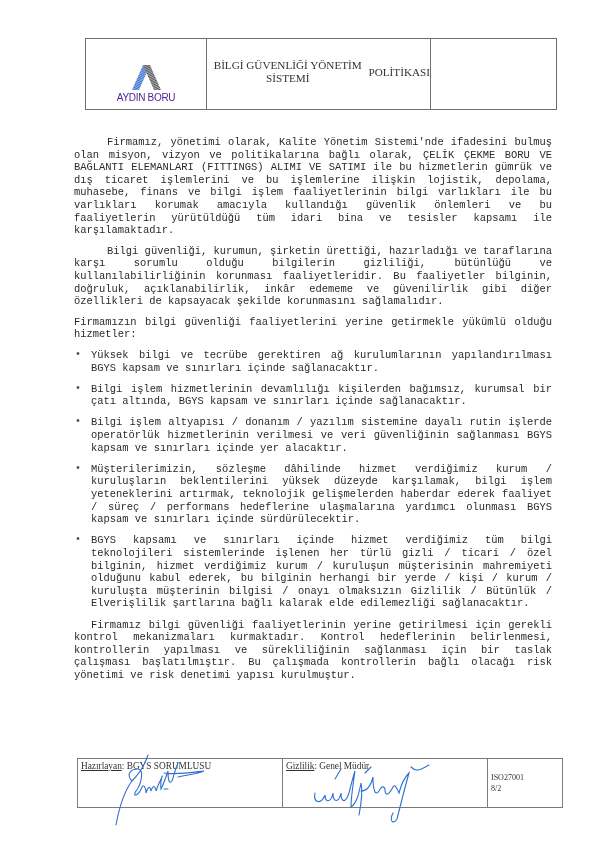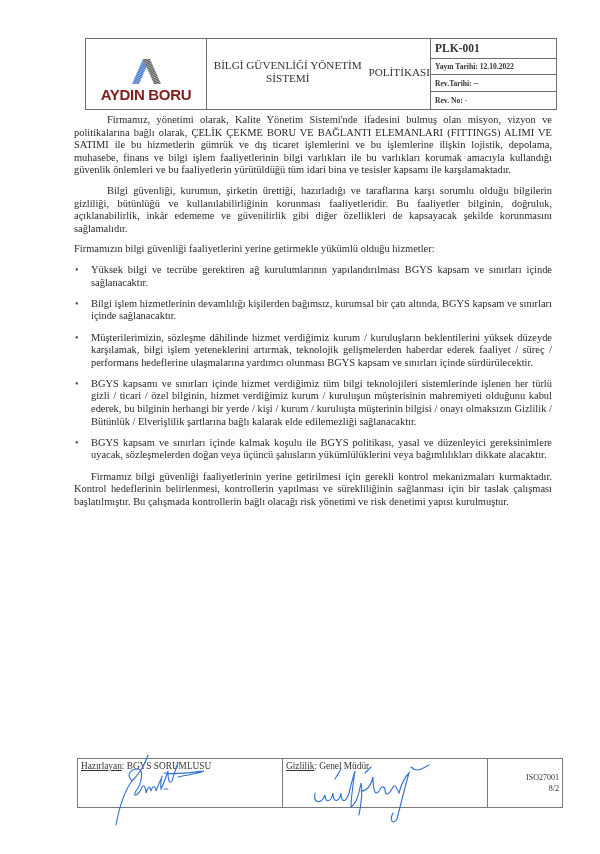--- a/index.html
+++ b/index.html
@@ -3,43 +3,43 @@
 <meta charset="utf-8">
 <style>
   * { box-sizing: border-box; margin: 0; padding: 0; }
   html, body { width: 600px; height: 854px; background: #ffffff; overflow: hidden; }
   body { position: relative; font-family: "Liberation Serif", "DejaVu Serif", serif; color: #2a2a2a; }
 
   
   .hdr { position: absolute; left: 85px; top: 38px; width: 472px; height: 72px; border: 1px solid #6e6e6e; display: flex; }
   .hdr-logo { width: 121px; border-right: 1px solid #6e6e6e; display: flex; flex-direction: column; align-items: center; justify-content: flex-end; padding-bottom: 6px; }
   .logo-mark { width: 40px; height: 26px; margin-bottom: 2px; }
-  .logo-text { font-family: "Liberation Sans", "DejaVu Sans", sans-serif; font-size: 15px; font-weight: bold; color: #7f1d1d; letter-spacing: -0.3px; }
+  .logo-text { font-family: "Liberation Sans", "DejaVu Sans", sans-serif; font-size: 10px; font-weight: normal; color: #4c1d95; letter-spacing: -0.3px; }
   .hdr-title { width: 224px; border-right: 1px solid #6e6e6e; display: flex; flex-direction: row; align-items: center; justify-content: center; text-align: center; font-size: 11.2px; line-height: 13px; color: #333; padding-bottom: 4px; }
   .hdr-info { flex: 1; display: flex; flex-direction: column; }
   .hdr-info div { border-bottom: 1px solid #6e6e6e; padding-left: 4px; font-weight: bold; color: #333; display: flex; align-items: center; }
   .hdr-info div:last-child { border-bottom: none; }
   .code { height: 20px; font-size: 11.5px; }
   .info-row { height: 17px; font-size: 7.6px; }
 
   
-  .content { position: absolute; left: 74px; top: 114px; width: 478px; font-size: 10.45px; line-height: 12.6px; text-align: justify; }
+  .content { position: absolute; left: 74px; top: 136px; width: 478px; font-size: 10.45px; line-height: 12.6px; text-align: justify; font-family: Liberation Mono, monospace; }
   .content p { margin-bottom: 8px; }
   .indent { text-indent: 33px; }
   .indent-small { text-indent: 17px; }
   ul.bullets { list-style: none; margin: 0; }
   ul.bullets li { position: relative; padding-left: 17px; margin-bottom: 8.6px; }
   ul.bullets li::before { content: "\2022"; position: absolute; left: 1px; top: 0; font-size: 10px; color: #444; }
 
   
   .ftr { position: absolute; left: 77px; top: 758px; width: 486px; height: 50px; border: 1px solid #7a7a7a; display: flex; font-size: 9.3px; color: #333; }
   .ftr-cell { padding: 2px 3px; position: relative; }
   .ftr-prep { width: 205px; border-right: 1px solid #7a7a7a; }
   .ftr-appr { width: 205px; border-right: 1px solid #7a7a7a; }
-  .ftr-iso { flex: 1; display: flex; flex-direction: column; align-items: flex-end; justify-content: center; font-size: 8px; line-height: 11px; }
+  .ftr-iso { flex: 1; display: flex; flex-direction: column; align-items: flex-start; justify-content: center; font-size: 8px; line-height: 11px; }
   .ul { text-decoration: underline; text-align: right; }
   .sig { position: absolute; overflow: visible; }
 </style>
 </head>
 <body>
 
 <div class="hdr">
   <div class="hdr-logo">
     <svg class="logo-mark" viewBox="0 0 40 26">
       <defs>
@@ -54,38 +54,32 @@
       </defs>
       <polygon points="6,26 17,1 24,1 13,26" fill="url(#stripesB)"></polygon>
       <polygon points="17,1 24,1 35,26 28,26" fill="url(#stripesG)"></polygon>
     </svg>
     <div class="logo-text">AYDIN BORU</div>
   </div>
   <div class="hdr-title">
     <div>BİLGİ GÜVENLİĞİ YÖNETİM SİSTEMİ</div>
     <div>POLİTİKASI</div>
   </div>
-  <div class="hdr-info">
-    <div class="code">PLK-001</div>
-    <div class="info-row">Yayın Tarihi: 12.10.2022</div>
-    <div class="info-row">Rev.Tarihi: --</div>
-    <div class="info-row">Rev. No: -</div>
-  </div>
 </div>
 
 <div class="content">
   <p class="indent">Firmamız, yönetimi olarak, Kalite Yönetim Sistemi'nde ifadesini bulmuş olan misyon, vizyon ve politikalarına bağlı olarak, ÇELİK ÇEKME BORU VE BAĞLANTI ELEMANLARI (FITTINGS) ALIMI VE SATIMI ile bu hizmetlerin gümrük ve dış ticaret işlemlerini ve bu işlemlerine ilişkin lojistik, depolama, muhasebe, finans ve bilgi işlem faaliyetlerinin bilgi varlıkları ile bu varlıkları korumak amacıyla kullandığı güvenlik önlemleri ve bu faaliyetlerin yürütüldüğü tüm idari bina ve tesisler kapsamı ile karşılamaktadır.</p>
   <p class="indent">Bilgi güvenliği, kurumun, şirketin ürettiği, hazırladığı ve taraflarına karşı sorumlu olduğu bilgilerin gizliliği, bütünlüğü ve kullanılabilirliğinin korunması faaliyetleridir. Bu faaliyetler bilginin, doğruluk, açıklanabilirlik, inkâr edememe ve güvenilirlik gibi diğer özellikleri de kapsayacak şekilde korunmasını sağlamalıdır.</p>
   <p>Firmamızın bilgi güvenliği faaliyetlerini yerine getirmekle yükümlü olduğu hizmetler:</p>
   <ul class="bullets">
     <li>Yüksek bilgi ve tecrübe gerektiren ağ kurulumlarının yapılandırılması BGYS kapsam ve sınırları içinde sağlanacaktır.</li>
     <li>Bilgi işlem hizmetlerinin devamlılığı kişilerden bağımsız, kurumsal bir çatı altında, BGYS kapsam ve sınırları içinde sağlanacaktır.</li>
+    <li>Bilgi işlem altyapısı / donanım / yazılım sistemine dayalı rutin işlerde operatörlük hizmetlerinin verilmesi ve veri güvenliğinin sağlanması BGYS kapsam ve sınırları içinde yer alacaktır.</li>
     <li>Müşterilerimizin, sözleşme dâhilinde hizmet verdiğimiz kurum / kuruluşların beklentilerini yüksek düzeyde karşılamak, bilgi işlem yeteneklerini artırmak, teknolojik gelişmelerden haberdar ederek faaliyet / süreç / performans hedeflerine ulaşmalarına yardımcı olunması BGYS kapsam ve sınırları içinde sürdürülecektir.</li>
     <li>BGYS kapsamı ve sınırları içinde hizmet verdiğimiz tüm bilgi teknolojileri sistemlerinde işlenen her türlü gizli / ticari / özel bilginin, hizmet verdiğimiz kurum / kuruluşun müşterisinin mahremiyeti olduğunu kabul ederek, bu bilginin herhangi bir yerde / kişi / kurum / kuruluşta müşterinin bilgisi / onayı olmaksızın Gizlilik / Bütünlük / Elverişlilik şartlarına bağlı kalarak elde edilemezliği sağlanacaktır.</li>
-    <li>BGYS kapsam ve sınırları içinde kalmak koşulu ile BGYS politikası, yasal ve düzenleyici gereksinimlere uyacak, sözleşmelerden doğan veya üçüncü şahısların yükümlülüklerini veya bağımlılıkları dikkate alacaktır.</li>
   </ul>
   <p class="indent-small">Firmamız bilgi güvenliği faaliyetlerinin yerine getirilmesi için gerekli kontrol mekanizmaları kurmaktadır. Kontrol hedeflerinin belirlenmesi, kontrollerin yapılması ve sürekliliğinin sağlanması için bir taslak çalışması başlatılmıştır. Bu çalışmada kontrollerin bağlı olacağı risk yönetimi ve risk denetimi yapısı kurulmuştur.</p>
 </div>
 
 <div class="ftr">
   <div class="ftr-cell ftr-prep">
     <span class="ul">Hazırlayan</span><span>: BGYS SORUMLUSU</span>
     <svg class="sig" style="left:30px; top:-6px;" width="110" height="80" viewBox="0 0 110 80">
       <path d="M40 2 C36 14 30 22 24 28 C18 36 12 50 8 72 M24 28 C18 22 22 16 30 16 C36 16 34 30 28 38 C24 44 30 44 34 34 C36 30 38 36 38 40 C40 34 42 32 43 38 C45 32 47 32 48 38 C50 32 52 28 54 24 C55 20 52 28 53 36 C56 30 58 24 60 18 C60 26 61 32 64 28 C66 22 68 14 70 10 M56 20 C66 22 80 20 96 18 C86 22 76 22 70 24 M56 36 L60 36" fill="none" stroke="#2f6fd0" stroke-width="1.1" stroke-linecap="round"></path>
     </svg>

